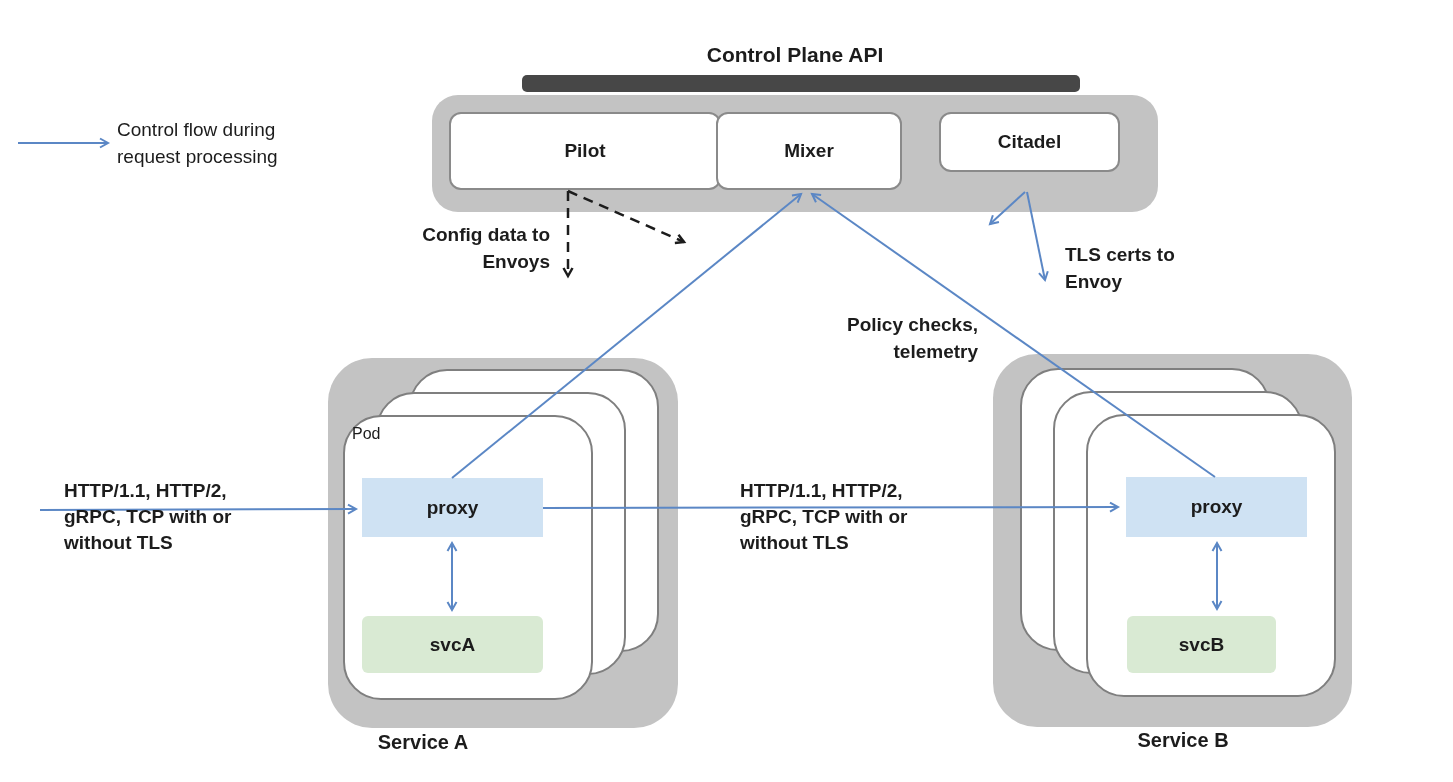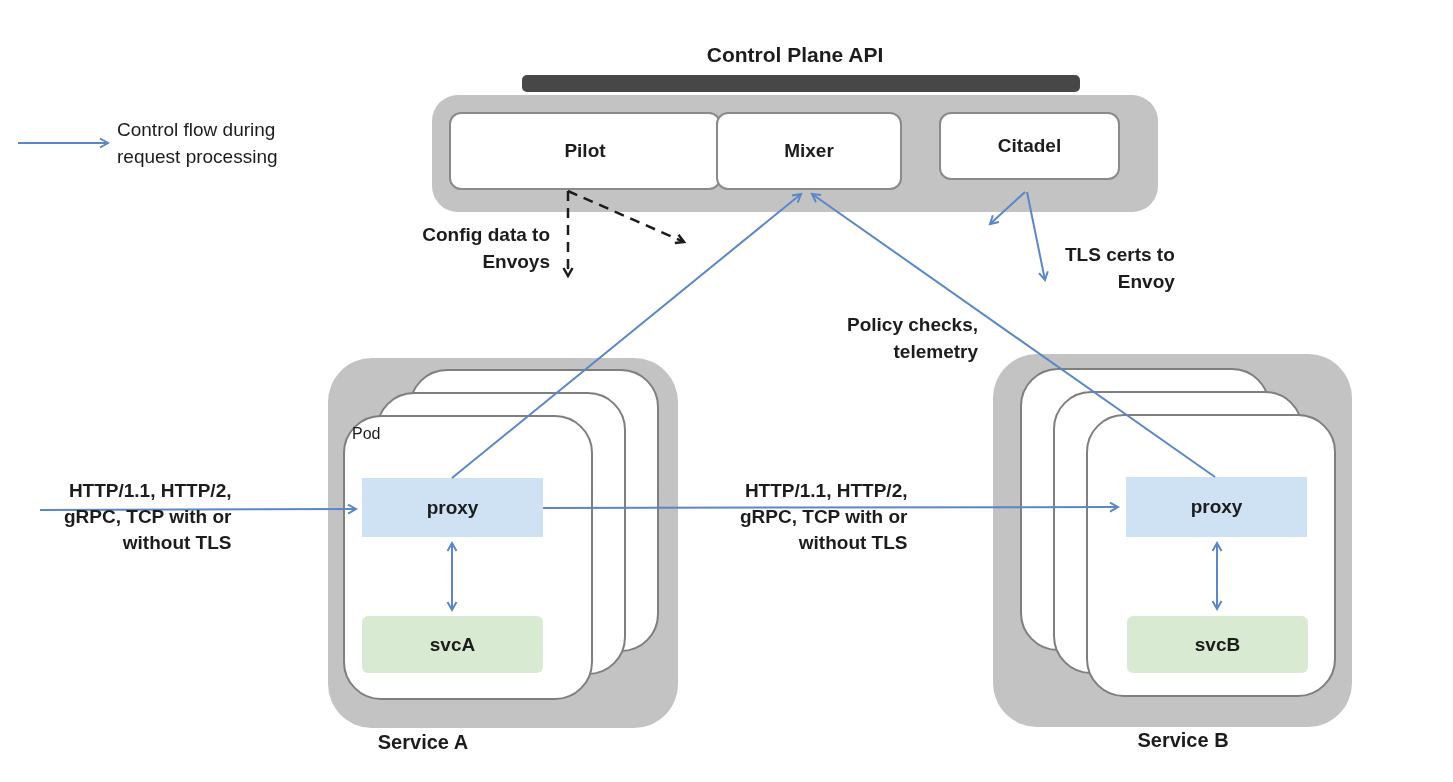--- a/index.html
+++ b/index.html
@@ -21,21 +21,21 @@
   .pod{background:#fff;border:2px solid var(--pod-border);border-radius:38px;}
   .fill-box{
     display:flex;align-items:center;justify-content:center;
     font-size:19px;font-weight:700;
   }
   .proxy-box{background:var(--proxy-fill);}
   .svc-box{background:var(--svc-fill);border-radius:6px;}
 
   
   .lbl{position:absolute;font-size:19px;line-height:27px;white-space:pre-line;z-index:6;}
-  .lbl.b{font-weight:700;text-align:right;}
+  .lbl.b{font-weight:700;}
   .lbl.r{text-align:right;}
   .lbl.c{text-align:center;transform:translateX(-50%);}
   .title{font-size:21px;font-weight:700;}
   .svc-title{font-size:20px;font-weight:700;}
   .http-lbl{line-height:26px;}
   .pod-lbl{font-size:16px;text-align:right;}
 
   
   #arrows{position:absolute;left:0;top:0;z-index:5;pointer-events:none;}
   .blue-line{stroke:var(--arrow-blue);stroke-width:2;fill:none;}
@@ -52,21 +52,21 @@
 
   <div class="abs dark-bar z2" style="left:522px;top:75px;width:558px;height:17px;"></div>
   <div class="abs cp-container z1" style="left:432px;top:95px;width:726px;height:117px;"></div>
 
   <div class="abs cp-box z2" style="left:449px;top:112px;width:272px;height:78px;">
     <span>Pilot</span>
   </div>
   <div class="abs cp-box z2" style="left:716px;top:112px;width:186px;height:78px;">
     <span>Mixer</span>
   </div>
-  <div class="abs cp-box z2" style="left:939px;top:112px;width:181px;height:68px;">
+  <div class="abs cp-box z2" style="left:939px;top:112px;width:181px;height:60px;">
     <span>Citadel</span>
   </div>
 
   <div class="abs service-group z1" style="left:328px;top:358px;width:350px;height:370px;"></div>
   <div class="abs pod z2" style="left:409px;top:369px;width:250px;height:283px;"></div>
   <div class="abs pod z2" style="left:376px;top:392px;width:250px;height:283px;"></div>
   <div class="abs pod z3" style="left:343px;top:415px;width:250px;height:285px;"></div>
   <div class="lbl pod-lbl z4" style="left:352px;top:420px;">Pod</div>
 
   <div class="abs fill-box proxy-box z4" style="left:362px;top:478px;width:181px;height:59px;">
@@ -78,21 +78,21 @@
   <div class="lbl svc-title c" style="left:423px;top:729px;">Service A</div>
 
   <div class="abs service-group z1" style="left:993px;top:354px;width:359px;height:373px;"></div>
   <div class="abs pod z2" style="left:1020px;top:368px;width:250px;height:283px;"></div>
   <div class="abs pod z2" style="left:1053px;top:391px;width:250px;height:283px;"></div>
   <div class="abs pod z3" style="left:1086px;top:414px;width:250px;height:283px;"></div>
 
   <div class="abs fill-box proxy-box z4" style="left:1126px;top:477px;width:181px;height:60px;">
     <span>proxy</span>
   </div>
-  <div class="abs fill-box svc-box z4" style="left:1127px;top:616px;width:181px;height:57px;">
+  <div class="abs fill-box svc-box z4" style="left:1127px;top:616px;width:149px;height:57px;">
     <span>svcB</span>
   </div>
   <div class="lbl svc-title c" style="left:1183px;top:727px;">Service B</div>
 
   <svg id="arrows" width="1453" height="782" viewBox="0 0 1453 782">
     <defs>
       <marker id="mblue" viewBox="0 0 14 14" refX="11" refY="7" markerWidth="14" markerHeight="14" markerUnits="userSpaceOnUse" orient="auto-start-reverse">
         <path class="head-blue" d="M3,2.5 L11,7 L3,11.5"></path>
       </marker>
       <marker id="mblack" viewBox="0 0 14 14" refX="11" refY="7" markerWidth="14" markerHeight="14" markerUnits="userSpaceOnUse" orient="auto-start-reverse">

